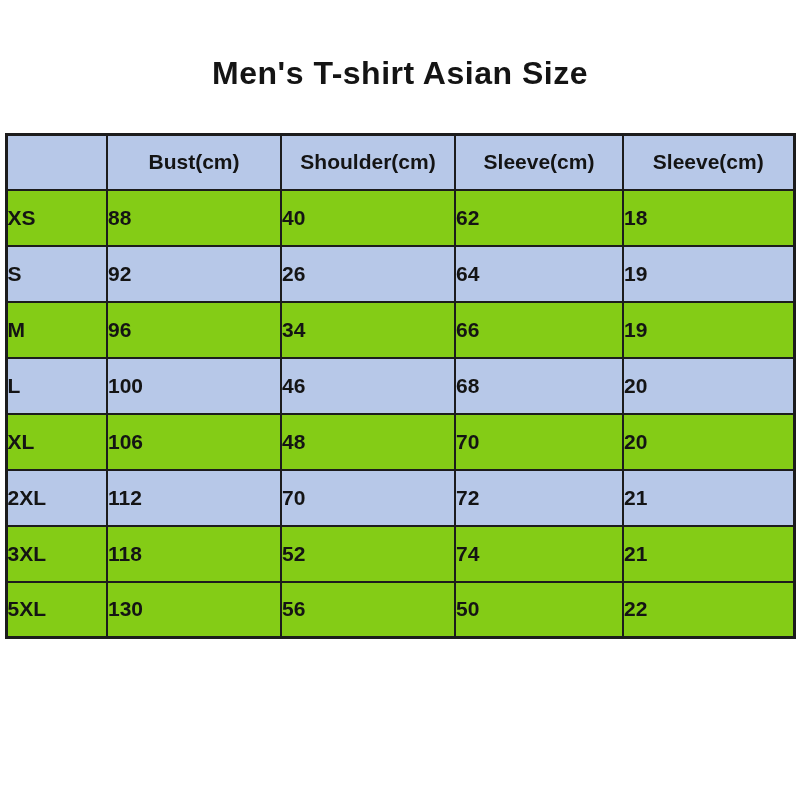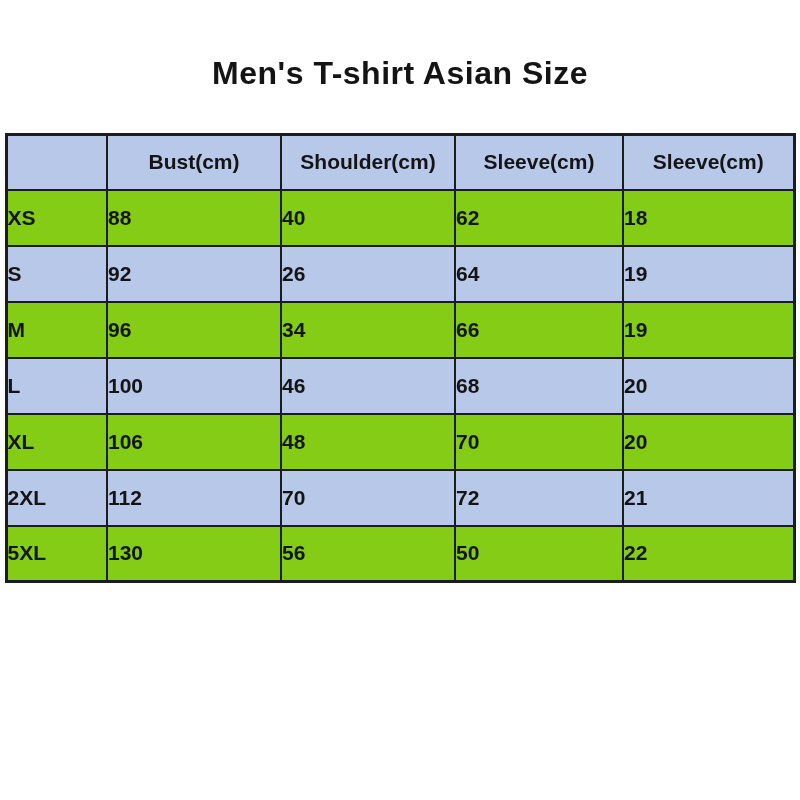--- a/index.html
+++ b/index.html
@@ -118,20 +118,27 @@
           <td>20</td>
         </tr>
         <tr class="alt">
           <td>2XL</td>
           <td>112</td>
           <td>70</td>
           <td>72</td>
           <td>21</td>
         </tr>
         <tr>
+          <td>3XL</td>
+          <td>118</td>
+          <td>52</td>
+          <td>74</td>
+          <td>21</td>
+        </tr>
+        <tr>
           <td>5XL</td>
           <td>130</td>
           <td>56</td>
           <td>50</td>
           <td>22</td>
         </tr>
       </tbody>
   </table>
 
 </div>

